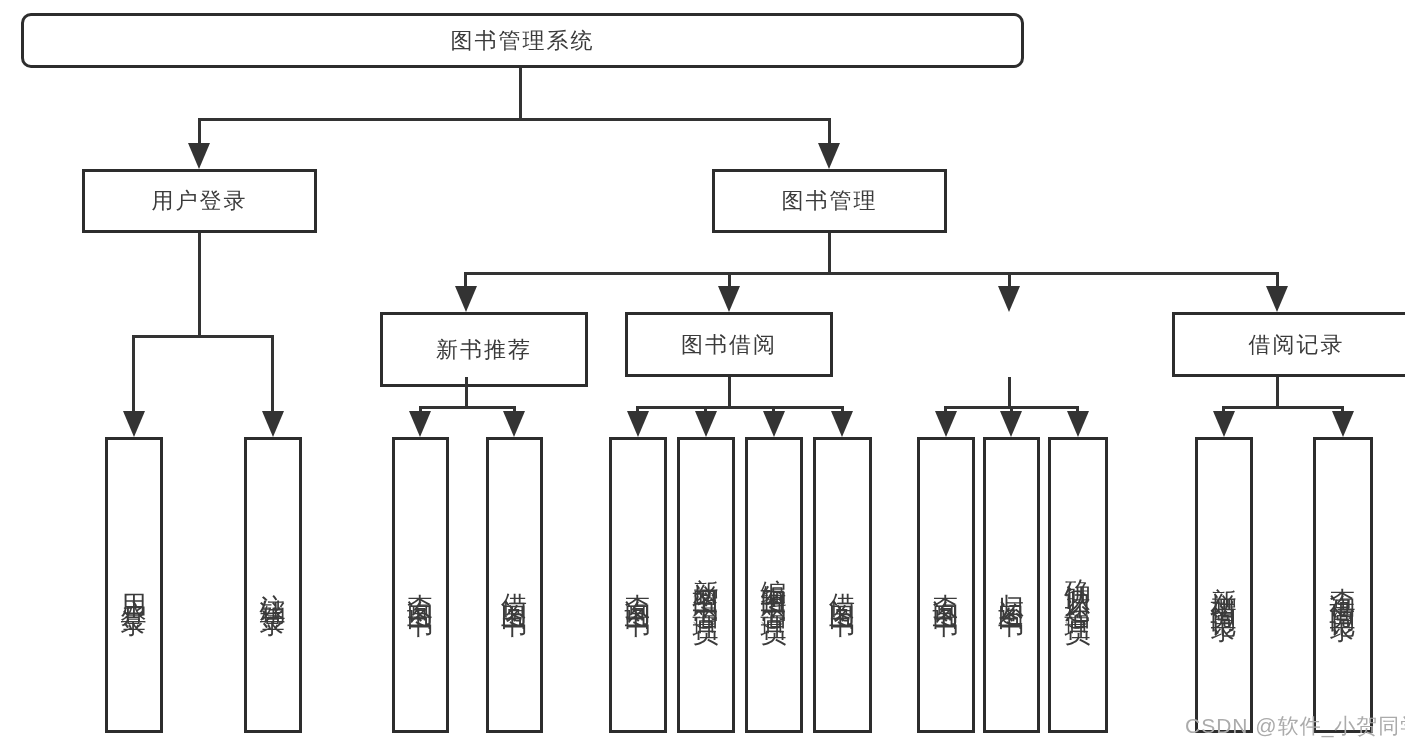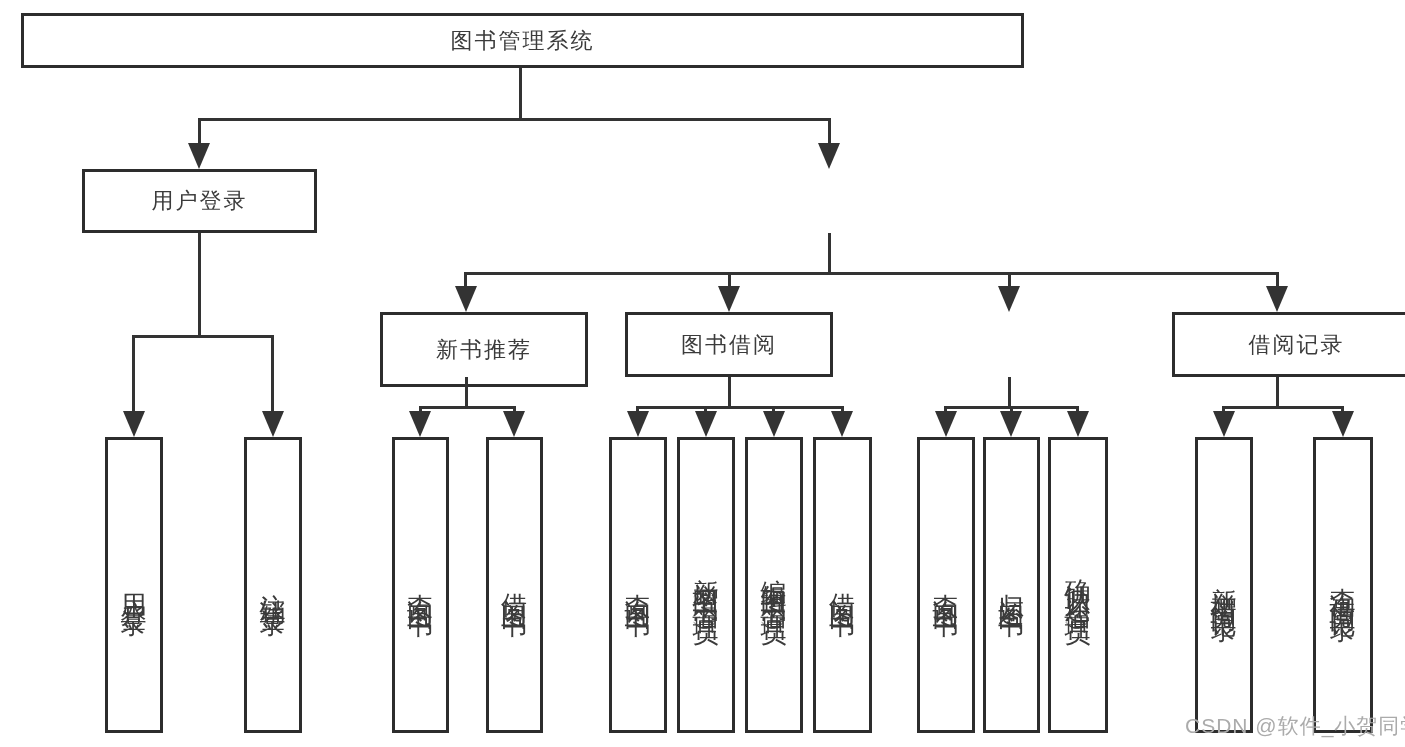--- a/index.html
+++ b/index.html
@@ -57,31 +57,32 @@
     color: #ababab;
     letter-spacing: 1px;
     white-space: nowrap;
   }
 </style>
 </head>
 <body>
 
 <div id="canvas">
 
-  <div class="box box-h" style="left:21px; top:13px; width:1003px; height:55px;">图书管理系统</div>
+  <div class="box box-h" style="left:21px; top:13px; width:1003px; height:55px;border-radius:10px;">图书管理系统</div>
 
   <div class="vline" style="left:519px; top:68px; width:3px; height:52px;"></div>
   <div class="hline" style="left:198px; top:118px; width:633px; height:3px;"></div>
 
   <div class="vline" style="left:198px; top:118px; width:3px; height:28px;"></div>
   <div class="arrow" style="left:188px; top:143px;"></div>
   <div class="vline" style="left:828px; top:118px; width:3px; height:28px;"></div>
   <div class="arrow" style="left:818px; top:143px;"></div>
 
   <div class="box box-h" style="left:82px; top:169px; width:235px; height:64px;">用户登录</div>
+  <div class="box box-h" style="left:712px; top:169px; width:235px; height:64px;">图书管理</div>
 
   <div class="vline" style="left:198px; top:233px; width:3px; height:105px;"></div>
   <div class="hline" style="left:132px; top:335px; width:142px; height:3px;"></div>
   <div class="vline" style="left:132px; top:335px; width:3px; height:78px;"></div>
   <div class="arrow" style="left:123px; top:411px;"></div>
   <div class="vline" style="left:271px; top:335px; width:3px; height:78px;"></div>
   <div class="arrow" style="left:262px; top:411px;"></div>
 
   <div class="vline" style="left:828px; top:233px; width:3px; height:42px;"></div>
   <div class="hline" style="left:464px; top:272px; width:815px; height:3px;"></div>

